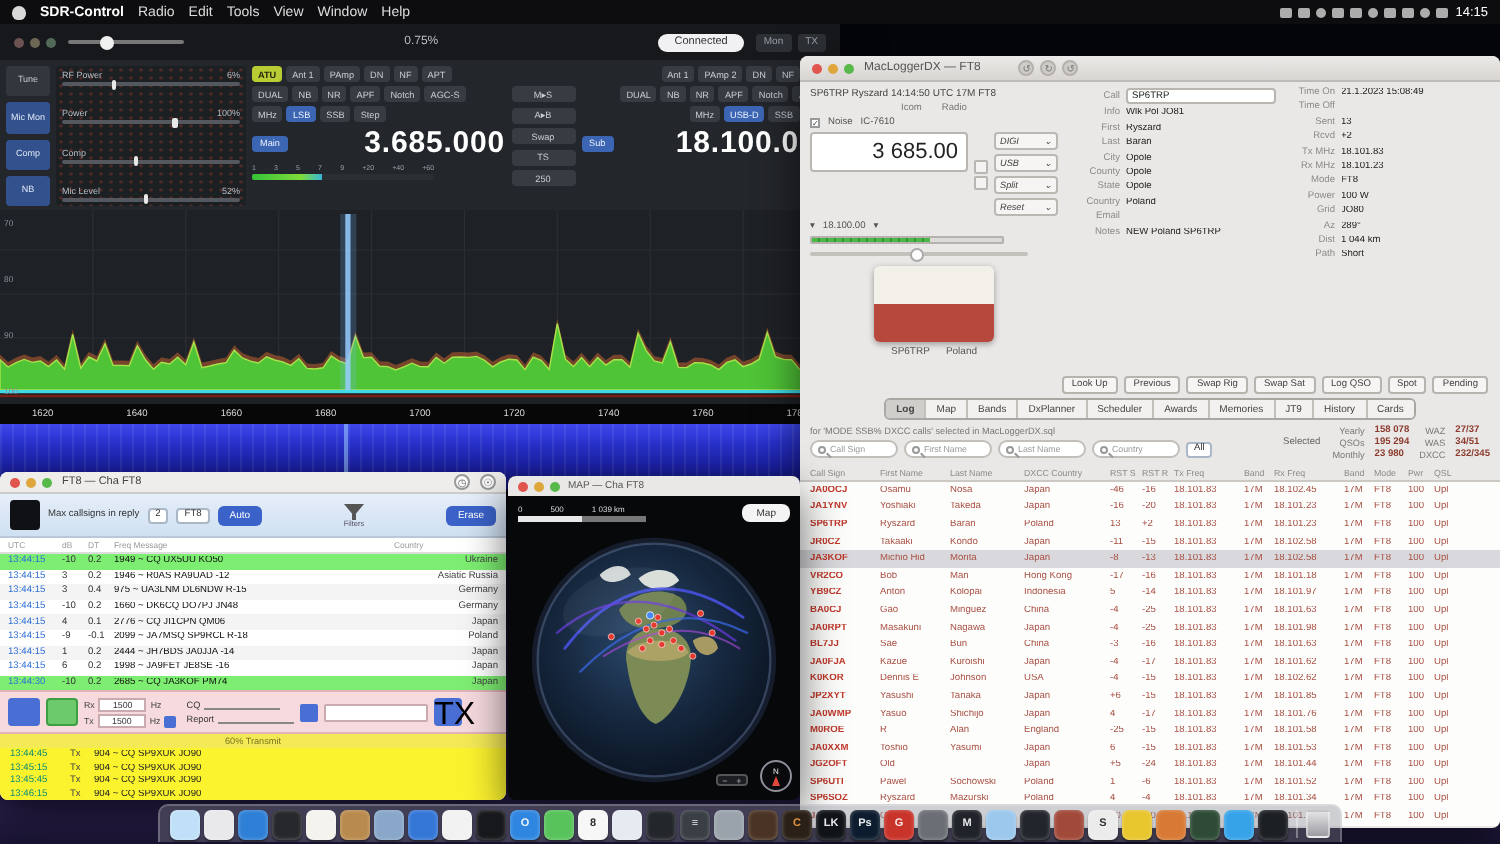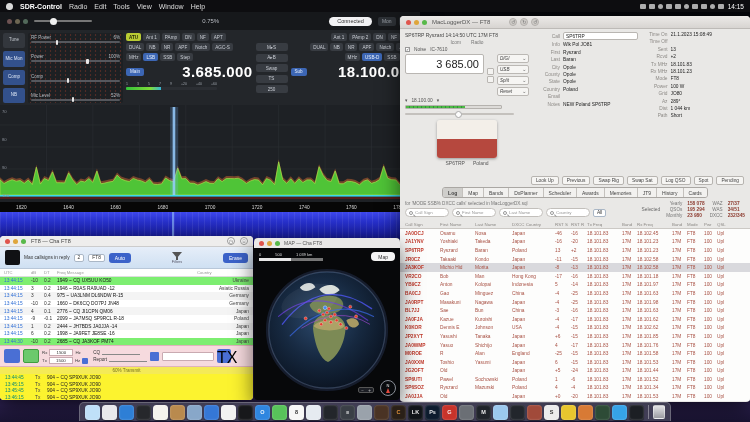--- a/index.html
+++ b/index.html
@@ -66,21 +66,21 @@
   .dbcol span{color:#8a9099;font-size:4.2px;}
   .fscale{height:10px;background:#070707;display:flex;align-items:center;justify-content:space-between;padding:0 16px;}
   .fscale span{color:#d8d8d8;font-size:4.8px;}
   .waterfall{height:34px;position:relative;
      background:linear-gradient(180deg,#3d47ec 0%,#2730c9 30%,#1a1fa0 65%,#12145f 100%);}
   .waterfall:before{content:"";position:absolute;inset:0;
      background:repeating-linear-gradient(90deg,rgba(255,255,255,.07) 0 1px,transparent 1px 6px);}
   .wf-line{position:absolute;left:172px;top:0;bottom:0;width:2px;background:rgba(160,210,255,.55);}
 
   
-  .logger{left:400px;top:16px;width:350px;height:386px;background:#e9e8e6;color:#333;}
+  .logger{left:400px;top:28px;width:350px;height:386px;background:#e9e8e6;color:#333;}
   .log-tb{height:13px;background:linear-gradient(#eceae8,#d7d4d1);display:flex;align-items:center;gap:5px;padding:0 6px;border-bottom:1px solid #bdbab7;}
   .log-title{font-size:6px;color:#555;white-space:nowrap;overflow:hidden;text-overflow:ellipsis;max-width:170px;}
   .circ{width:8px;height:8px;border-radius:50%;background:#cfccc8;border:1px solid #b4b1ad;color:#777;
         font-size:5px;display:flex;align-items:center;justify-content:center;}
   .qso{display:flex;gap:5px;padding:3px 5px 1px 5px;height:146px;}
   .qleft{width:124px;display:flex;flex-direction:column;gap:2px;}
   .qhead{font-size:5px;color:#444;white-space:nowrap;overflow:hidden;}
   .qlinks{display:flex;gap:10px;justify-content:center;font-size:4.8px;color:#777;}
   .qnoise{display:flex;gap:4px;align-items:center;font-size:4.8px;color:#555;}
   .chk{width:5px;height:5px;border:1px solid #999;background:#fff;font-size:4px;line-height:4px;color:#333;text-align:center;}

